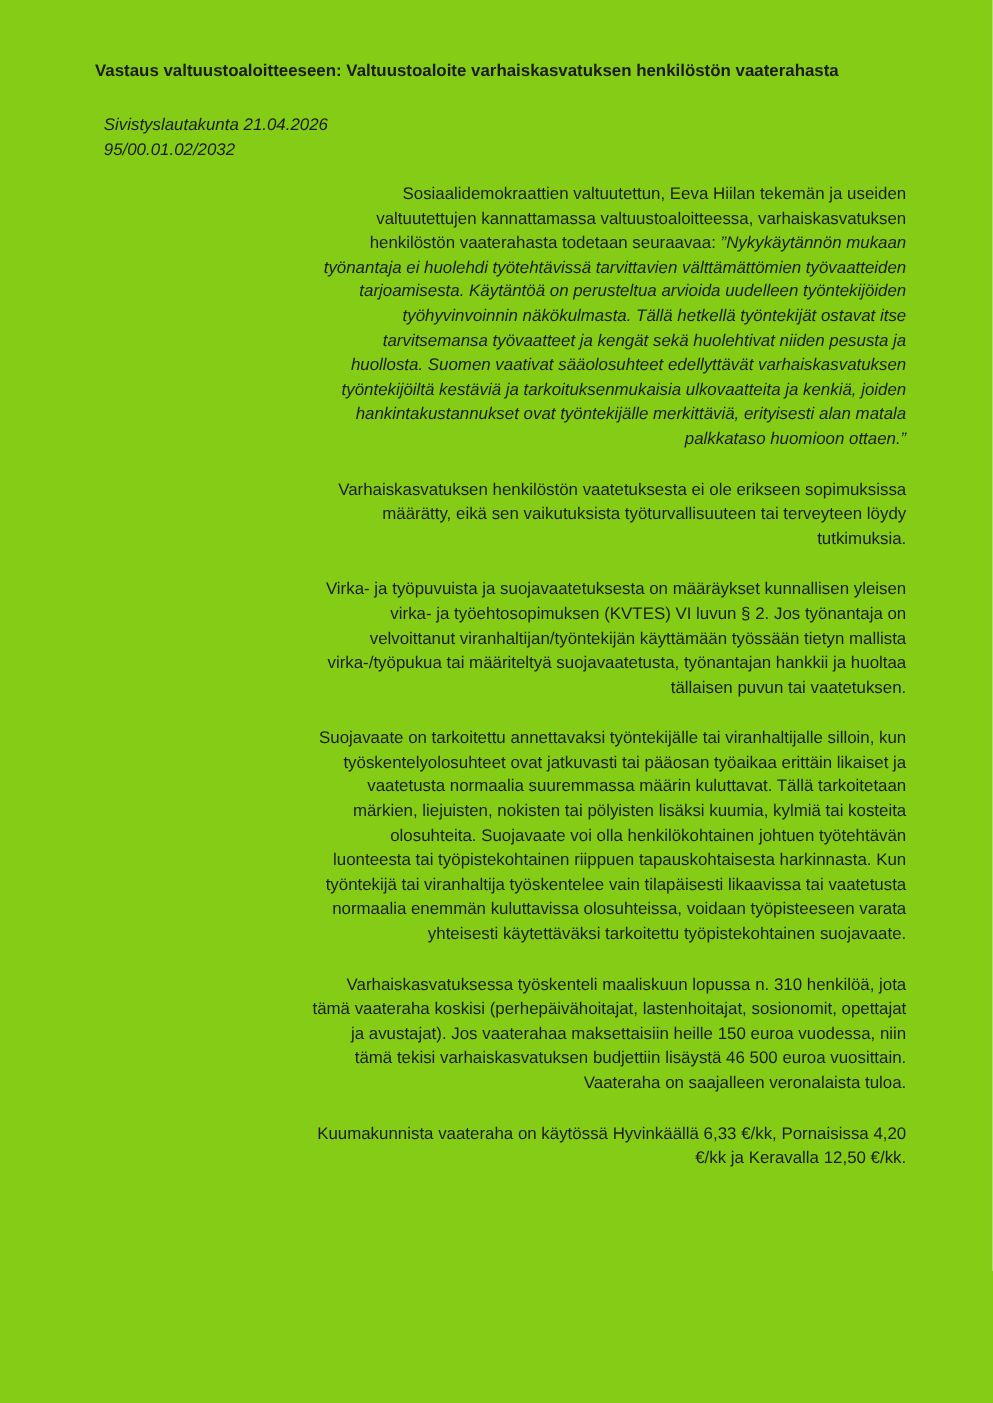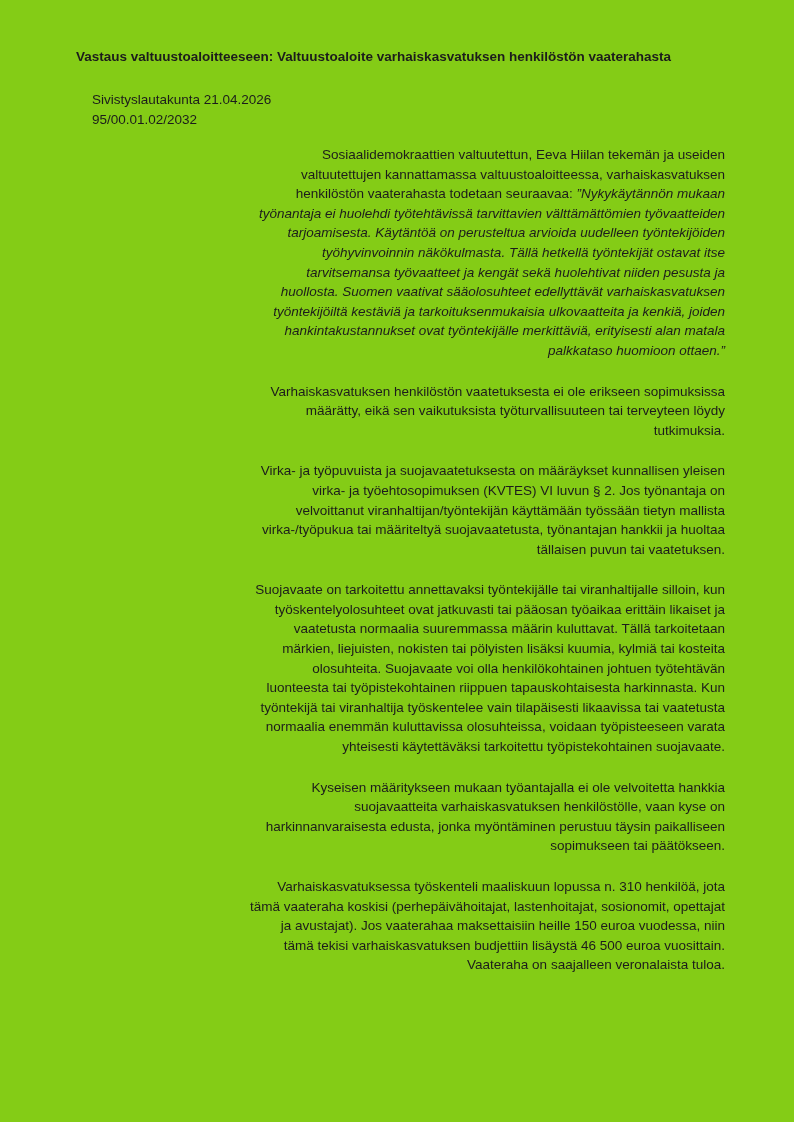--- a/index.html
+++ b/index.html
@@ -25,24 +25,25 @@
     left: 76px;
     top: 48px;
     width: 660px;
     font-size: 13.5px;
     font-weight: bold;
     line-height: 17px;
     margin: 0;
   }
   .meta-block {
     position: absolute;
-    left: 92px;
+    left: 83px;
     top: 90px;
     font-size: 13.5px;
     line-height: 19.5px;
+    font-style: italic;
   }
   .meta-line {
     margin: 0;
   }
   .body-col {
     position: absolute;
     left: 247px;
     top: 145px;
     width: 478px;
     font-size: 13.5px;
@@ -71,20 +72,20 @@
   <div class="body-col">
 
     <p><span>Sosiaalidemokraattien valtuutettun, Eeva Hiilan tekemän ja useiden valtuutettujen kannattamassa valtuustoaloitteessa, varhaiskasvatuksen henkilöstön vaaterahasta todetaan seuraavaa: </span><span class="quote">”Nykykäytännön mukaan työnantaja ei huolehdi työtehtävissä tarvittavien välttämättömien työvaatteiden tarjoamisesta. Käytäntöä on perusteltua arvioida uudelleen työntekijöiden työhyvinvoinnin näkökulmasta. Tällä hetkellä työntekijät ostavat itse tarvitsemansa työvaatteet ja kengät sekä huolehtivat niiden pesusta ja huollosta. Suomen vaativat sääolosuhteet edellyttävät varhaiskasvatuksen työntekijöiltä kestäviä ja tarkoituksenmukaisia ulkovaatteita ja kenkiä, joiden hankintakustannukset ovat työntekijälle merkittäviä, erityisesti alan matala palkkataso huomioon ottaen.”</span></p>
 
     <p>Varhaiskasvatuksen henkilöstön vaatetuksesta ei ole erikseen sopimuksissa määrätty, eikä sen vaikutuksista työturvallisuuteen tai terveyteen löydy tutkimuksia.</p>
 
     <p>Virka- ja työpuvuista ja suojavaatetuksesta on määräykset kunnallisen yleisen virka- ja työehtosopimuksen (KVTES) VI luvun § 2.  Jos työnantaja on velvoittanut viranhaltijan/työntekijän käyttämään työssään tietyn mallista virka-/työpukua tai määriteltyä suojavaatetusta, työnantajan hankkii ja huoltaa tällaisen puvun tai vaatetuksen.</p>
 
     <p>Suojavaate on tarkoitettu annettavaksi työntekijälle tai viranhaltijalle silloin, kun työskentelyolosuhteet ovat jatkuvasti tai pääosan työaikaa erittäin likaiset ja vaatetusta normaalia suuremmassa määrin kuluttavat. Tällä tarkoitetaan märkien, liejuisten, nokisten tai pölyisten lisäksi kuumia, kylmiä tai kosteita olosuhteita. Suojavaate voi olla henkilökohtainen johtuen työtehtävän luonteesta tai työpistekohtainen riippuen tapauskohtaisesta harkinnasta. Kun työntekijä tai viranhaltija työskentelee vain tilapäisesti likaavissa tai vaatetusta normaalia enemmän kuluttavissa olosuhteissa, voidaan työpisteeseen varata yhteisesti käytettäväksi tarkoitettu työpistekohtainen suojavaate.</p>
 
-    <p>Kyseisen määritykseen mukaan työantajalla ei ole velvoitetta hankkia suojavaatteita varhaiskasvatuksen henkilöstölle, vaan kyse on harkinnanvaraisesta edusta, jonka myöntäminen perustuu täysin paikalliseen sopimukseen tai päätökseen.</p>
 
     <p>Varhaiskasvatuksessa työskenteli maaliskuun lopussa n. 310 henkilöä, jota tämä vaateraha koskisi (perhepäivähoitajat, lastenhoitajat, sosionomit, opettajat ja avustajat). Jos vaaterahaa maksettaisiin heille 150 euroa vuodessa, niin tämä tekisi varhaiskasvatuksen budjettiin lisäystä 46 500 euroa vuosittain. Vaateraha on saajalleen veronalaista tuloa.</p>
 
+    <p>Kuumakunnista vaateraha on käytössä Hyvinkäällä 6,33 €/kk, Pornaisissa 4,20 €/kk ja Keravalla 12,50 €/kk.</p>
 
   </div>
 
 </div>
 
 </body></html>

